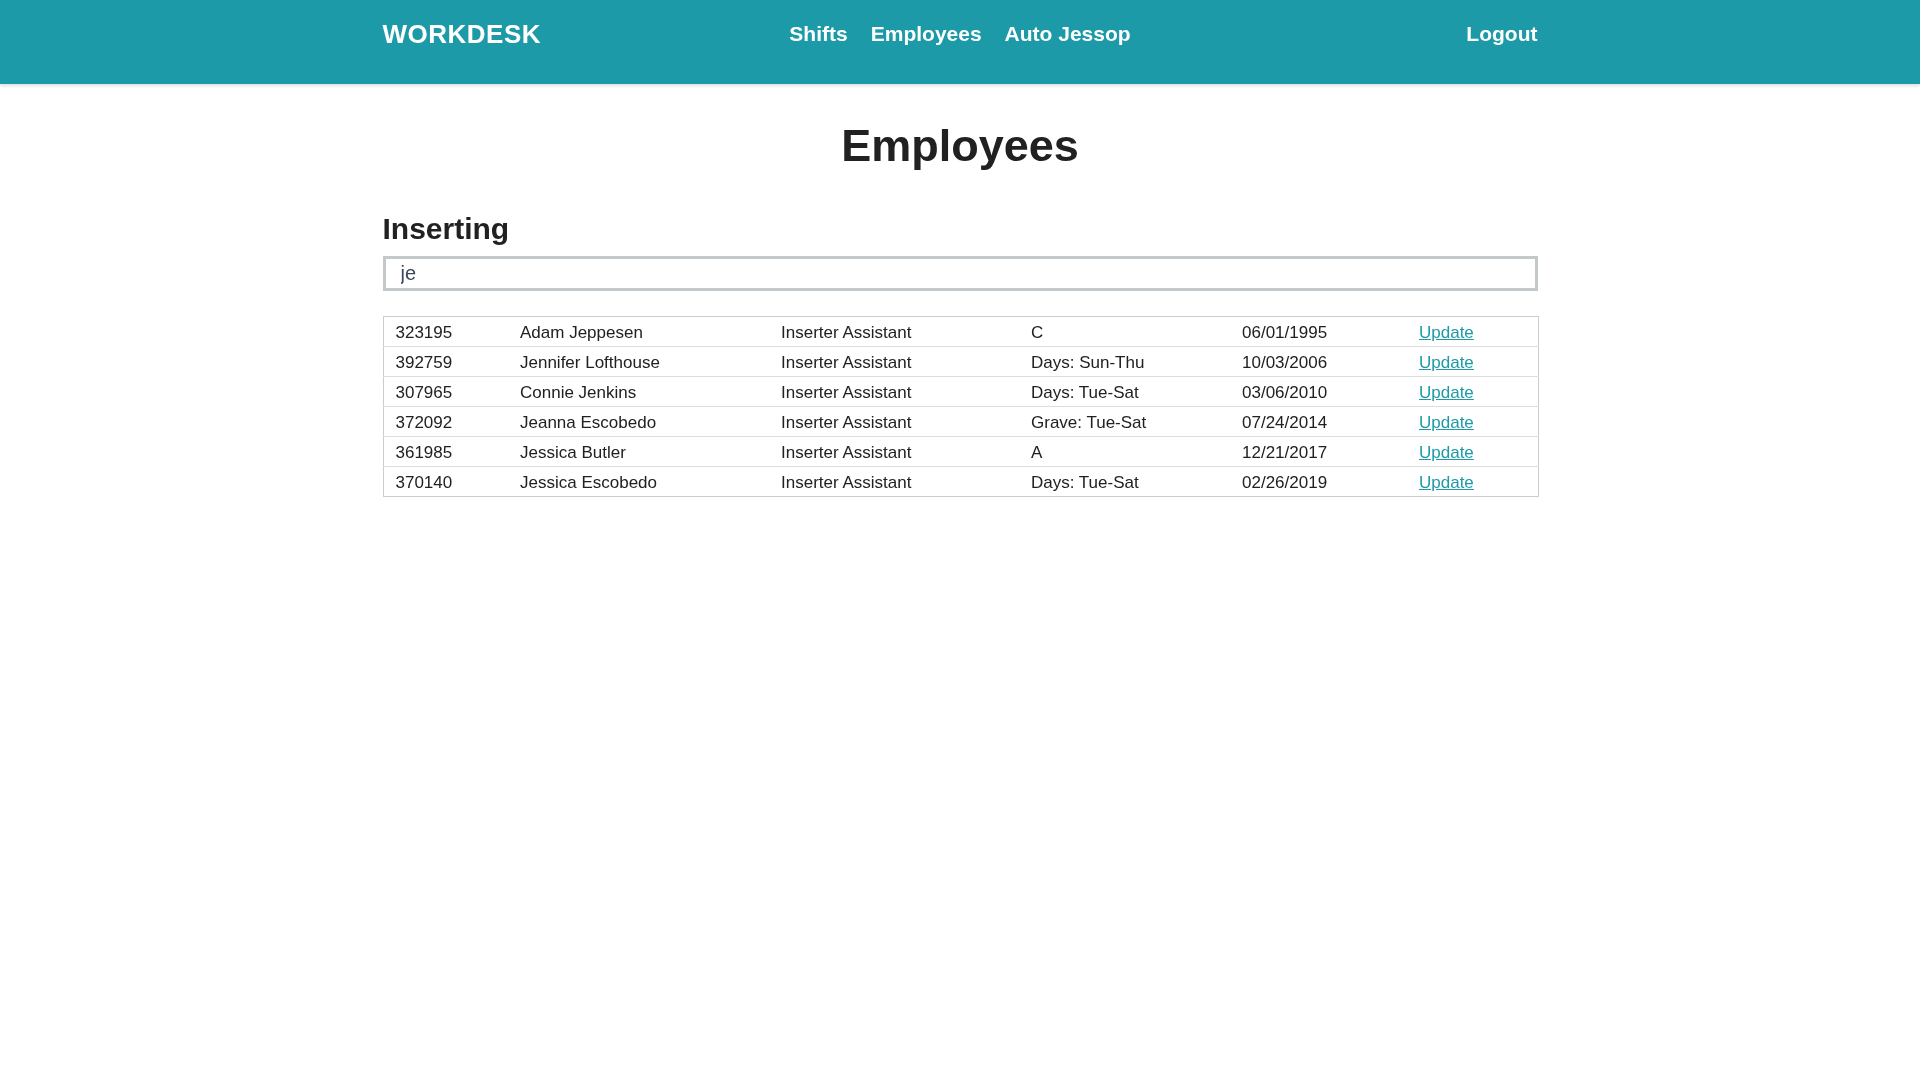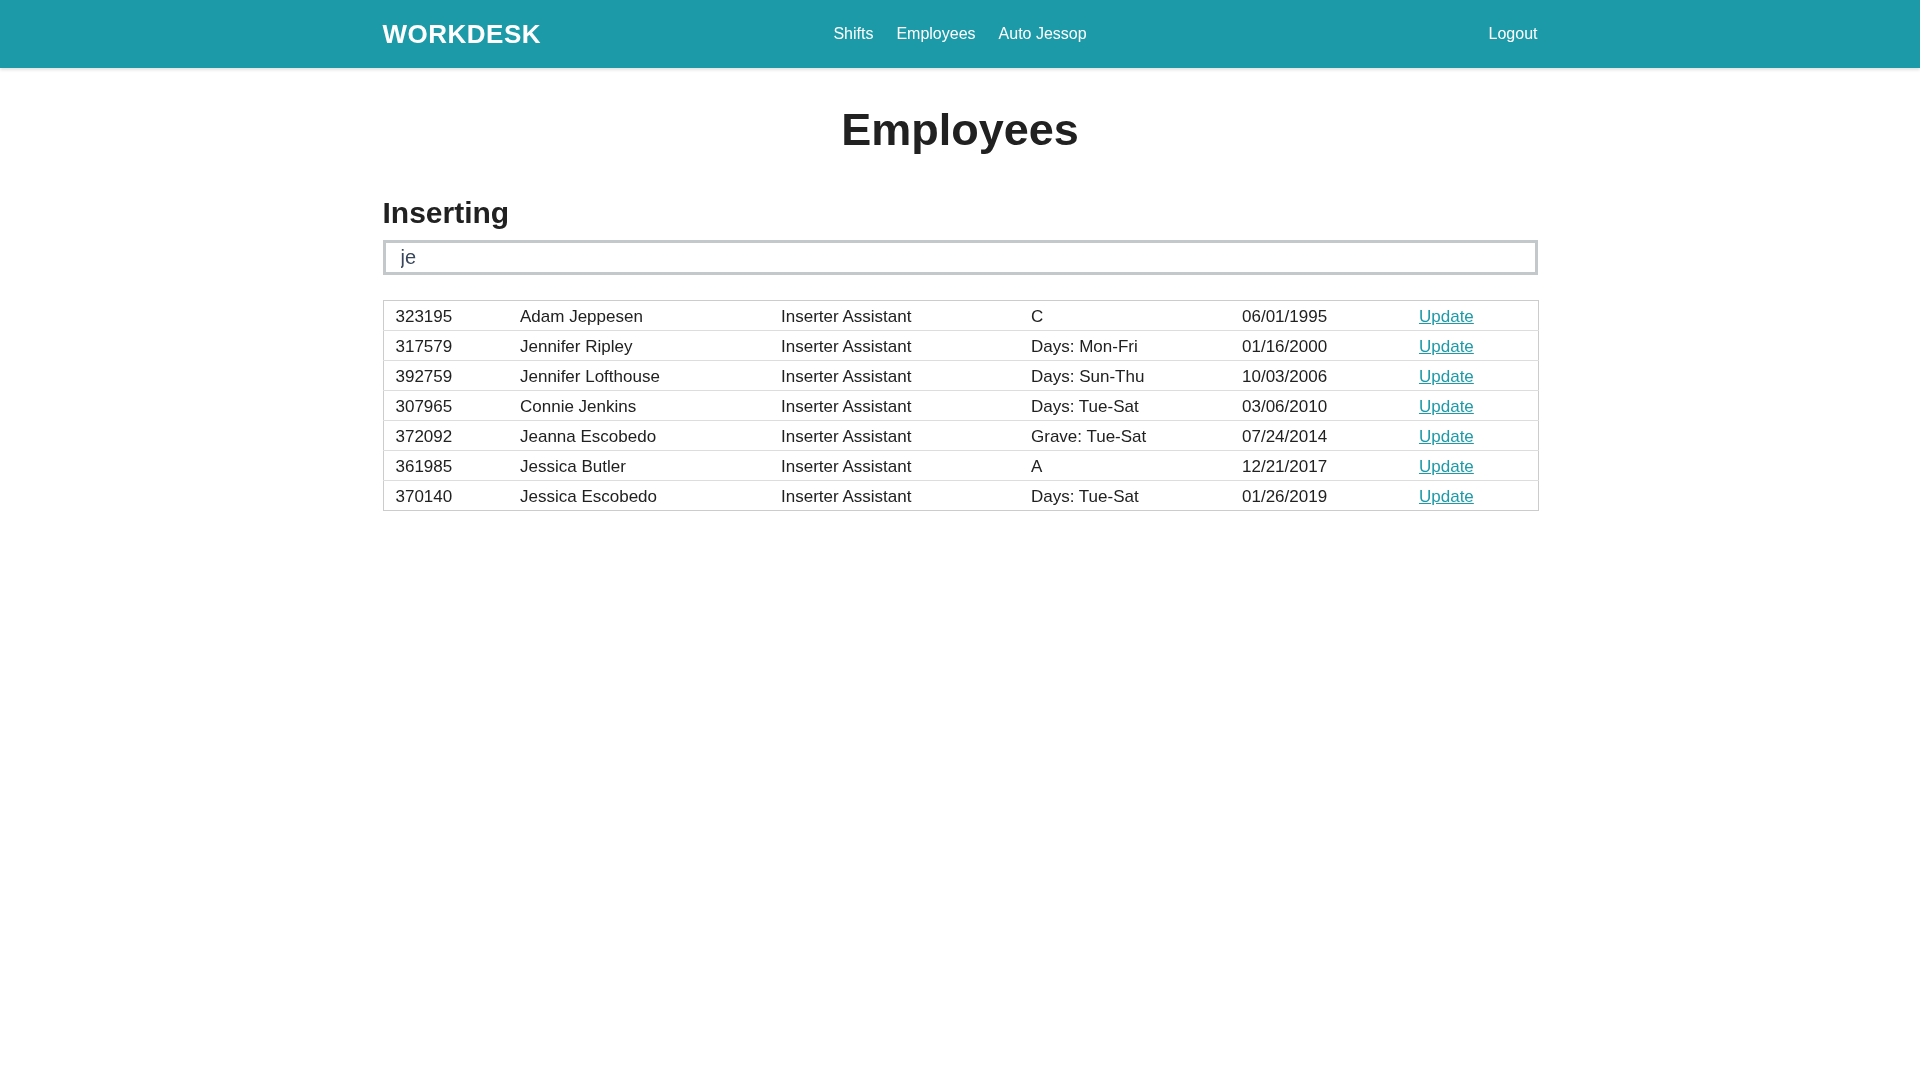--- a/index.html
+++ b/index.html
@@ -7,21 +7,21 @@
     width: 1920px;
     min-height: 1080px;
     background: #ffffff;
     font-family: "Liberation Sans", sans-serif;
     color: #212121;
   }
 
   
   .app-header {
     width: 100%;
-    height: 68px;
+    height: 84px;
     background: #1d9aa8;
     box-shadow: 0 2px 3px rgba(0,0,0,0.12);
   }
   .container {
     width: 1155px;
     margin: 0 auto;
   }
   .header-inner {
     position: relative;
     height: 68px;
@@ -42,22 +42,22 @@
     left: 50%;
     top: 0;
     height: 68px;
     transform: translateX(-50%);
     display: flex;
     align-items: center;
     gap: 23px;
   }
   .main-nav a, .logout {
     color: #ffffff;
-    font-size: 16px;
-    font-weight: 400;
+    font-size: 21px;
+    font-weight: 700;
     text-decoration: none;
     cursor: pointer;
     white-space: nowrap;
   }
 
   
   .page-title {
     margin: 36px 0 40px 0;
     text-align: center;
     font-size: 45px;
@@ -148,28 +148,20 @@
     <tbody>
       <tr>
         <td>323195</td>
         <td>Adam Jeppesen</td>
         <td>Inserter Assistant</td>
         <td>C</td>
         <td>06/01/1995</td>
         <td><a class="update-link">Update</a></td>
       </tr>
       <tr>
-        <td>317579</td>
-        <td>Jennifer Ripley</td>
-        <td>Inserter Assistant</td>
-        <td>Days: Mon-Fri</td>
-        <td>01/16/2000</td>
-        <td><a class="update-link">Update</a></td>
-      </tr>
-      <tr>
         <td>392759</td>
         <td>Jennifer Lofthouse</td>
         <td>Inserter Assistant</td>
         <td>Days: Sun-Thu</td>
         <td>10/03/2006</td>
         <td><a class="update-link">Update</a></td>
       </tr>
       <tr>
         <td>307965</td>
         <td>Connie Jenkins</td>
@@ -192,18 +184,18 @@
         <td>Inserter Assistant</td>
         <td>A</td>
         <td>12/21/2017</td>
         <td><a class="update-link">Update</a></td>
       </tr>
       <tr>
         <td>370140</td>
         <td>Jessica Escobedo</td>
         <td>Inserter Assistant</td>
         <td>Days: Tue-Sat</td>
-        <td>01/26/2019</td>
+        <td>02/26/2019</td>
         <td><a class="update-link">Update</a></td>
       </tr>
     </tbody>
   </table>
 </main>
 
 </body></html>

